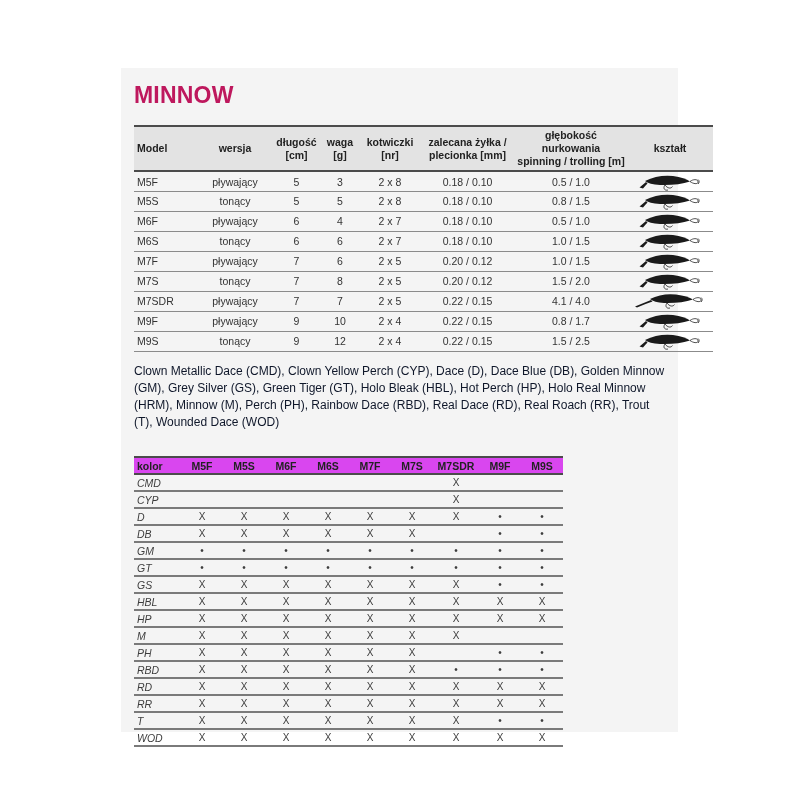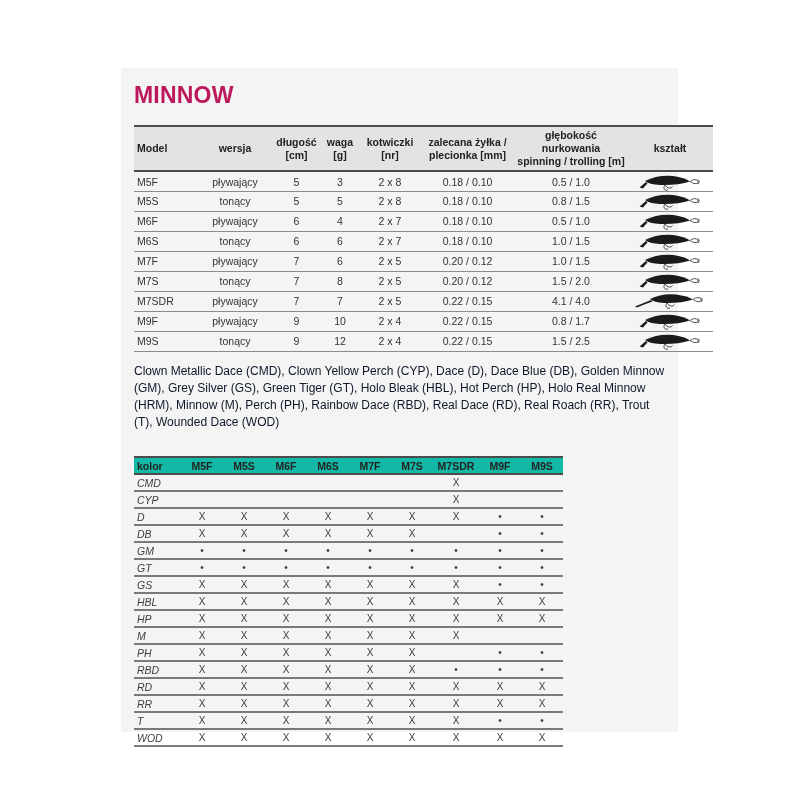--- a/index.html
+++ b/index.html
@@ -34,21 +34,21 @@
 
   td.shape-cell svg { display:block; margin:0 auto; }
 
   
   p.legend { width:531px; margin-top:11px; font-size:12px; line-height:1.42;
              color:#0f172a; }
 
   
   table.matrix { width:428px; margin-top:25px; }
   table.matrix thead th {
-    background:#14b8a6; font-size:10.5px; font-weight:700; color:#222;
+    background:#d946ef; font-size:10.5px; font-weight:700; color:#222;
     height:17px; vertical-align:middle; text-align:center;
     border-top:2px solid #4b4b4b; border-bottom:2px solid #4b4b4b; padding:0 1px;
   }
   table.matrix thead th.al { text-align:left; padding-left:3px; }
   table.matrix tbody td {
     height:17px; font-size:10px; color:#3d3d3d; text-align:center;
     border-bottom:2px solid #7a7a7a; padding:0 1px; vertical-align:middle;
   }
   table.matrix tbody td.al { text-align:left; padding-left:3px; font-size:10.5px;font-style:italic; }
   .m-kolor { width:47px; } .m-col { width:42px; } .m-col-sdr { width:46px; }

